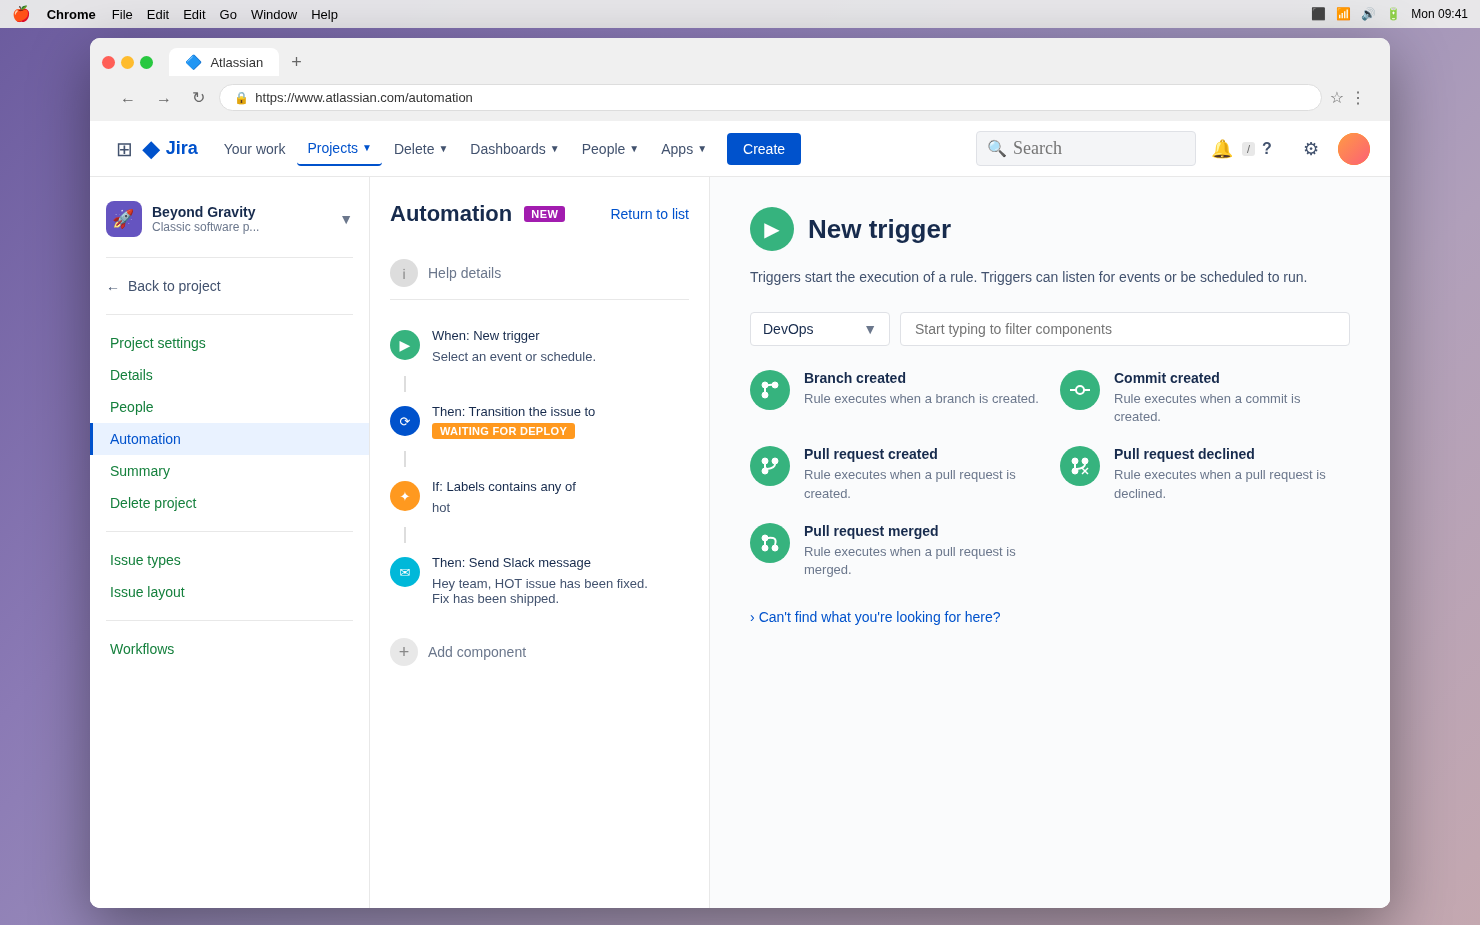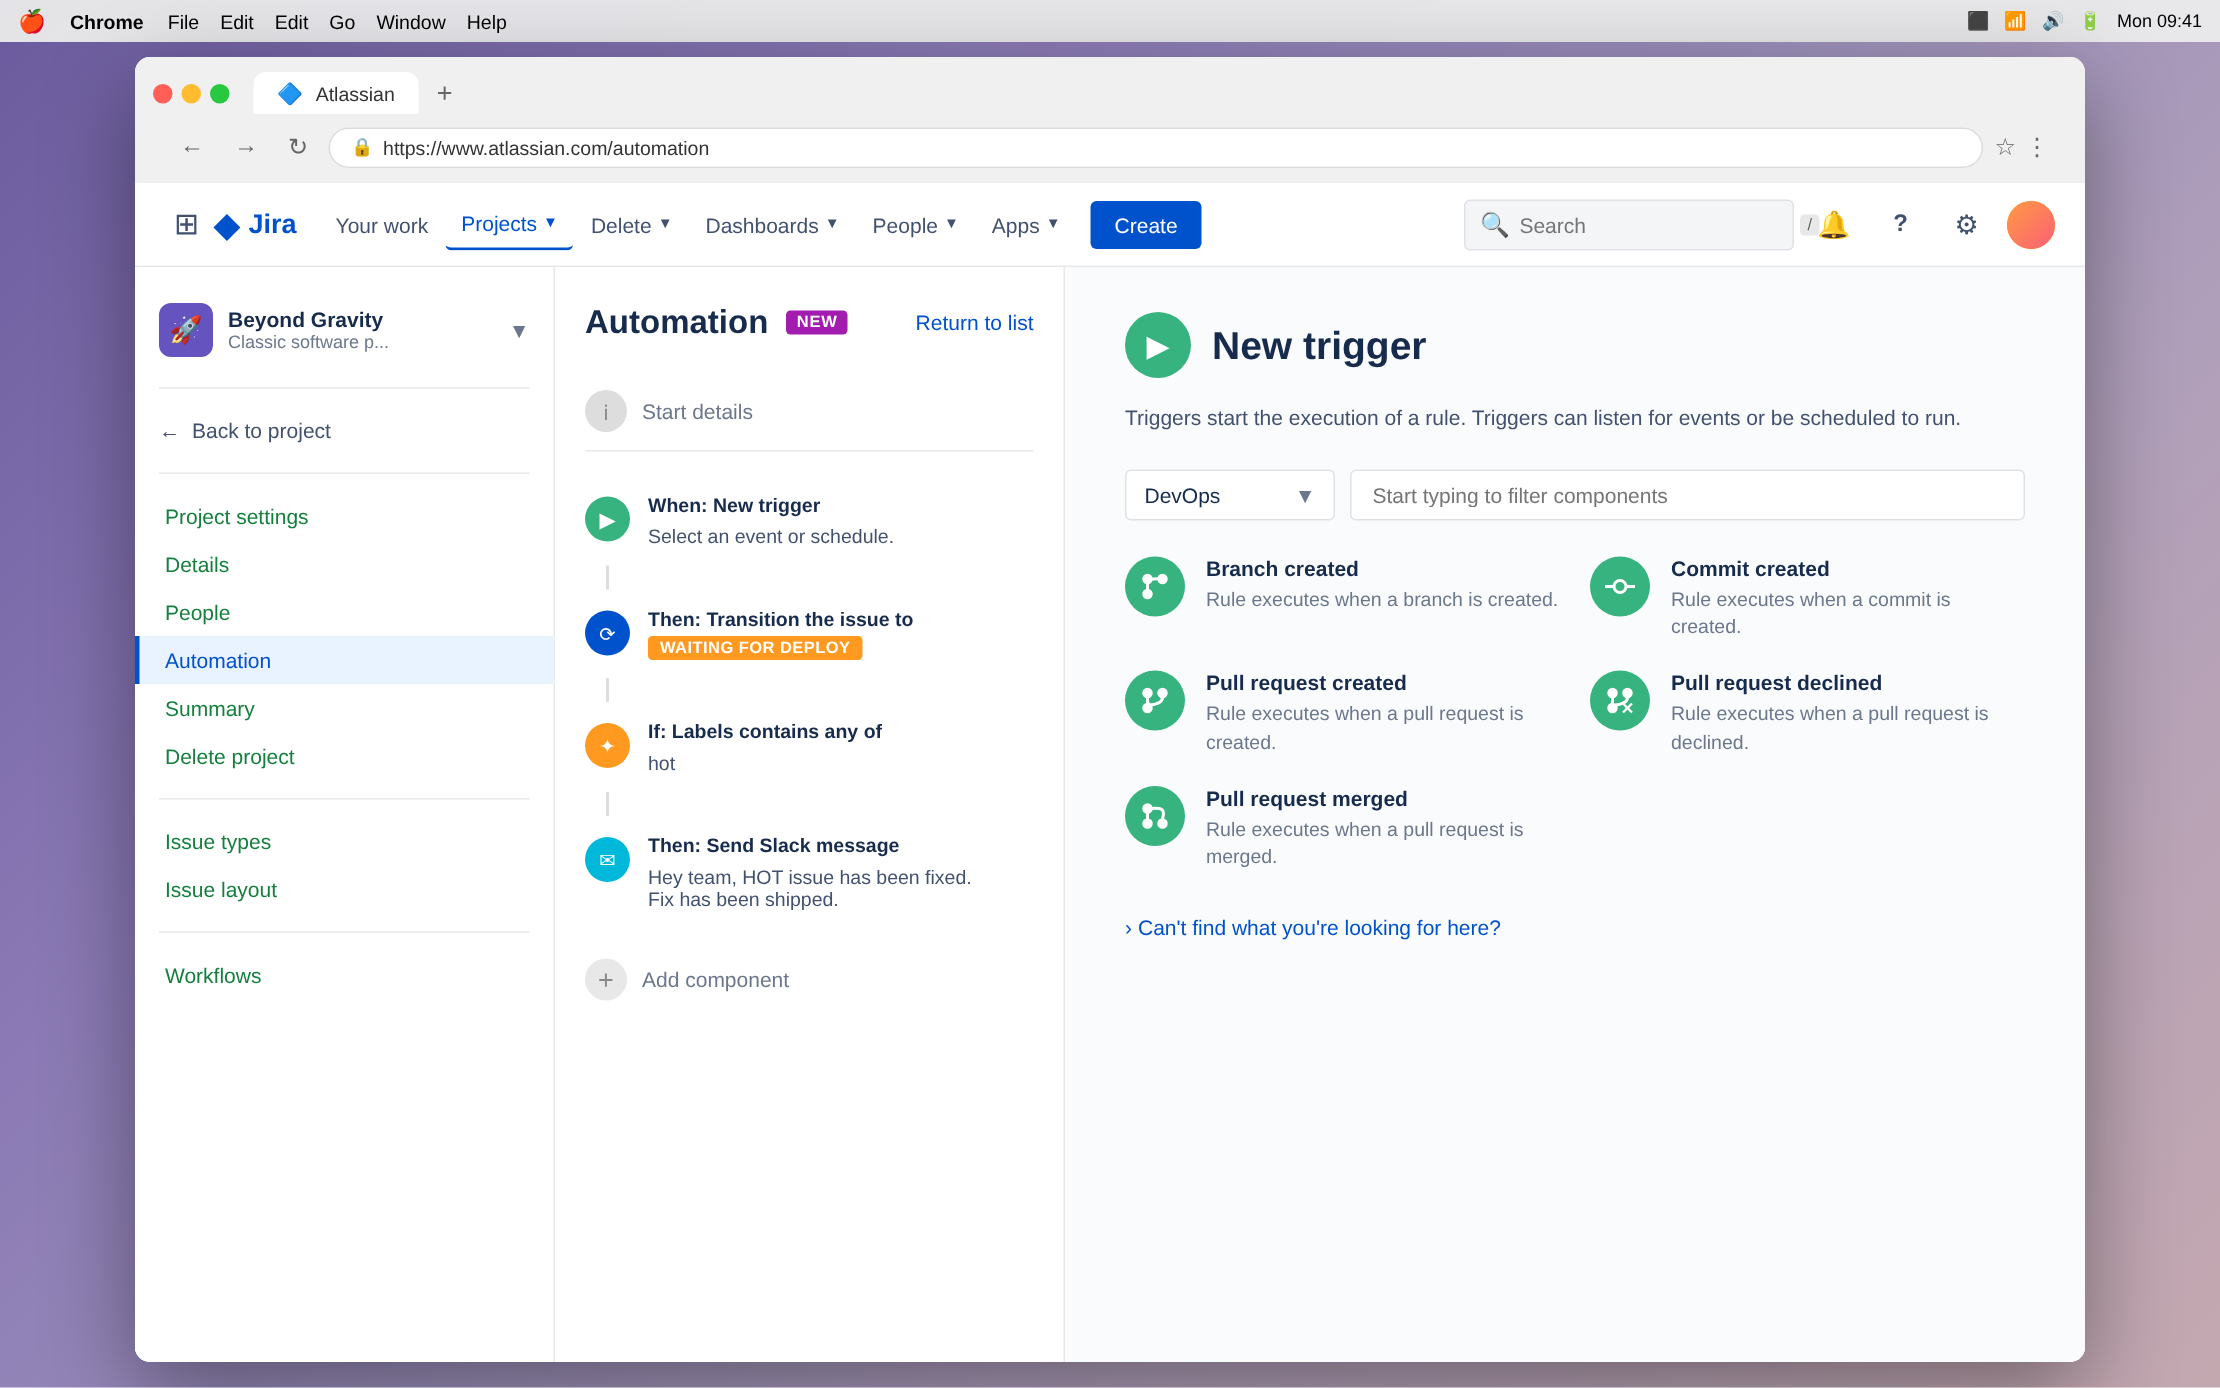--- a/index.html
+++ b/index.html
@@ -180,23 +180,24 @@
       border: 1px solid #dfe1e6;
       border-radius: 4px;
       padding: 6px 10px;
       gap: 6px;
       width: 220px;
     }
     .search-box input {
       background: none;
       border: none;
       outline: none;
-      font-size: 14px;
+      font-size: 18px;
       color: #42526e;
       flex: 1;
+      font-family: Liberation Serif, serif;
     }
     .search-shortcut {
       background: #e8e8e8;
       border-radius: 3px;
       padding: 1px 5px;
       font-size: 11px;
       color: #666;
     }
     .nav-icon-btn {
       background: none;
@@ -388,21 +389,21 @@
       margin-top: 2px;
     }
     .flow-icon.green { background: #36b37e; }
     .flow-icon.blue { background: #0052cc; }
     .flow-icon.orange { background: #ff991f; }
     .flow-icon.blue-light { background: #00b8d9; }
 
     .flow-content { flex: 1; }
     .flow-label {
       font-size: 13px;
-      font-weight: 700;
+      font-weight: 400;
       color: #172b4d;
     }
     .flow-sub {
       font-size: 13px;
       color: #42526e;
       margin-top: 6px;
     }
     .waiting-badge {
       background: #ff991f;
       color: #fff;
@@ -727,21 +728,21 @@
         <div class="automation-header">
           <div class="automation-title-row">
             <span class="automation-title">Automation</span>
             <span class="new-badge">NEW</span>
           </div>
           <a class="return-link">Return to list</a>
         </div>
 
         <div class="rule-details-row">
           <div class="rule-details-icon">ℹ</div>
-          <span>Start details</span>
+          <span>Help details</span>
         </div>
 
         <div class="flow-item">
           <div class="flow-icon green">▶</div>
           <div class="flow-content">
             <div class="flow-label">When: New trigger</div>
             <div class="flow-sub">Select an event or schedule.</div>
           </div>
         </div>
 

